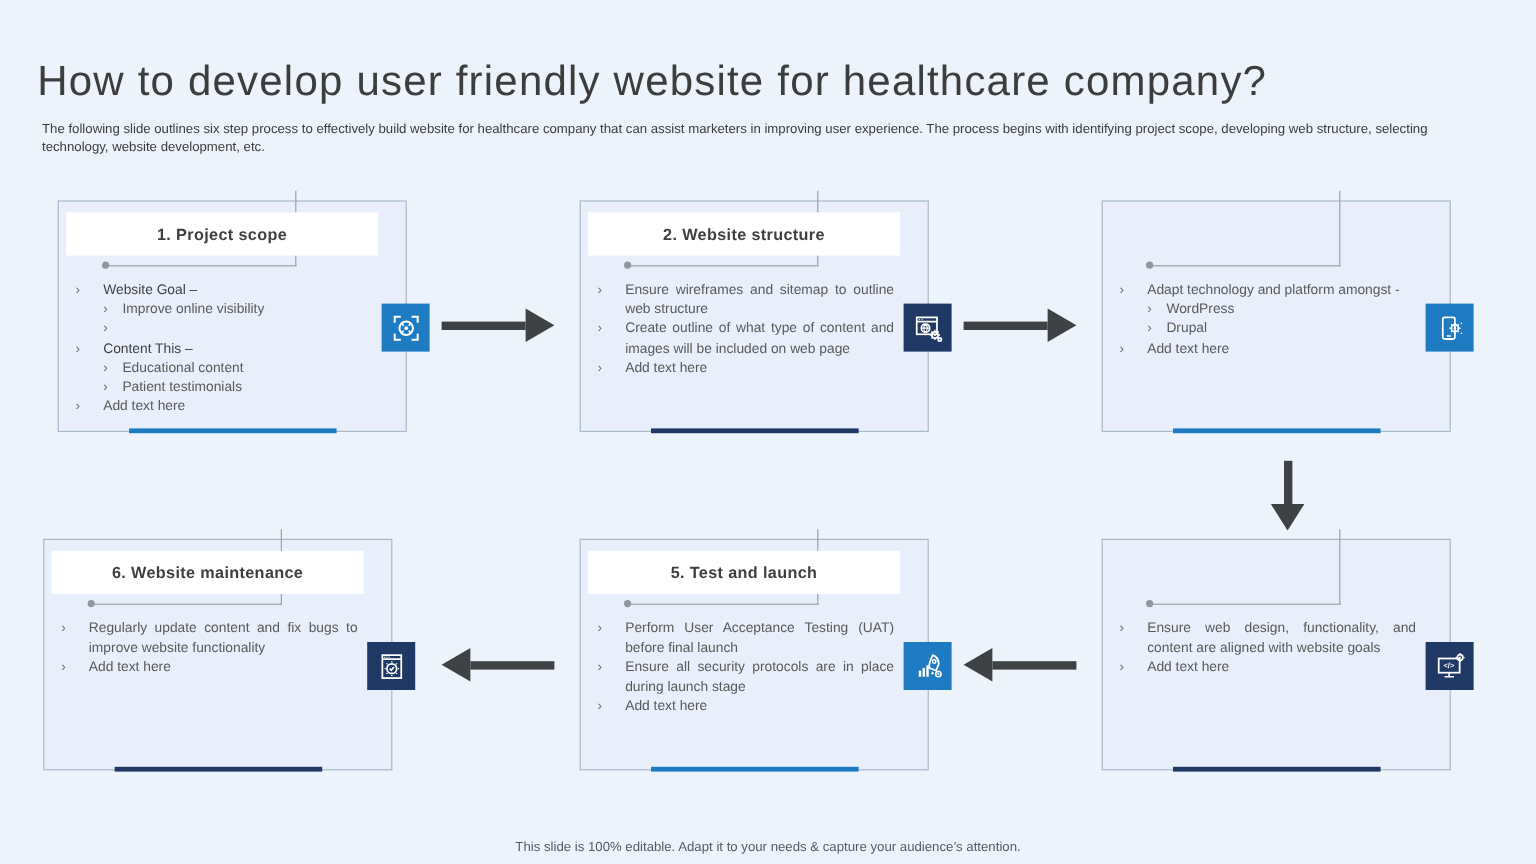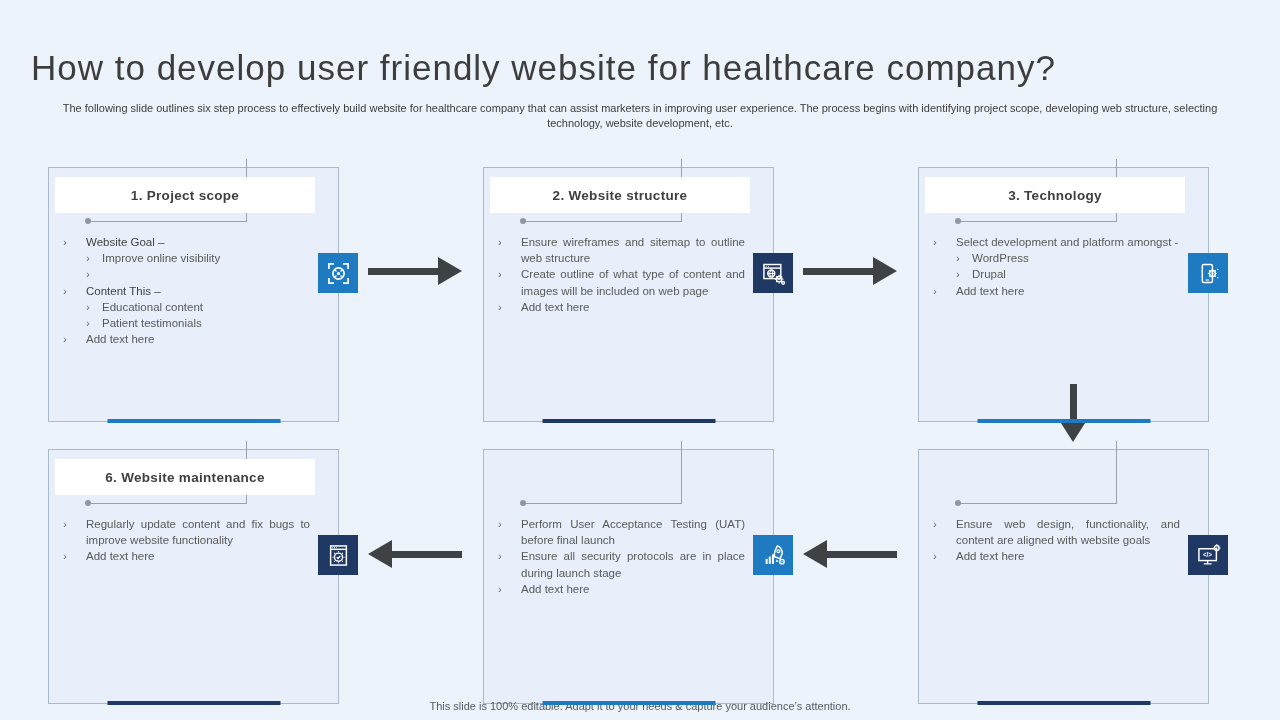--- a/index.html
+++ b/index.html
@@ -12,29 +12,29 @@
   }
   .slide { position:absolute; inset:0;margin-top:24px; }
 
   .title {
     position:absolute; left:31px; top:24px;
     font-size:35px; letter-spacing:1px; color:#3d3d3d; font-weight:400;
     white-space:nowrap;
   }
   .subtitle {
     position:absolute; left:35px; top:77px; width:1210px;
-    font-size:11px; line-height:14.5px; color:#3c3c3c;text-align:center;
+    font-size:11px; line-height:14.5px; color:#3c3c3c;
   }
   .footer {
     position:absolute; left:0; top:676px; width:100%;
     text-align:center; font-size:11px; color:#535c66;
   }
 
   .card {
-    position:absolute; width:291px; height:255px;
+    position:absolute; width:291px; height:193px;
     background:#e8effa; border:1px solid #a9bac9;
   }
   .card .vtick {
     position:absolute; left:197px; top:-9px; width:1px; height:63px;
     background:#98a3ac; z-index:1;
   }
   .card .hline {
     position:absolute; left:41px; top:53px; width:157px; height:1px;
     background:#98a3ac; z-index:1;
   }
@@ -176,27 +176,26 @@
         <circle cx="17" cy="17" r=".8" fill="#ffffff" stroke="none"></circle>
         <path d="M17 14.2v-1M17 19.8v1M14.2 17h-1M19.8 17h1M15 15l-.7-.7M19 15l.7-.7M19 19l.7.7M15 19l-.7.7" stroke-width="1"></path>
         <circle cx="20.6" cy="20.3" r="1.2"></circle>
       </svg>
     </div>
     <div class="underline" style="background: rgb(31, 56, 100);"></div>
   </div>
 
   <div class="card" style="left:918px; top:143px;">
     <div class="vtick"></div>
-    <div class="hdr">3. Technology</div>
-    <div class="hline"></div>
-    <div class="hdot"></div>
-    <div class="bullets">
-        <div class="bullet level1">
-          <span class="glyph">›</span>
-          <span class="btext">Select development and platform amongst -</span>
+    <div class="hline"></div>
+    <div class="hdot"></div>
+    <div class="bullets">
+        <div class="bullet level1">
+          <span class="glyph">›</span>
+          <span class="btext">Adapt technology and platform amongst -</span>
         </div>
         <div class="bullet level2">
           <span class="glyph">›</span>
           <span class="btext">WordPress</span>
         </div>
         <div class="bullet level2">
           <span class="glyph">›</span>
           <span class="btext">Drupal</span>
         </div>
         <div class="bullet level1">
@@ -211,21 +210,21 @@
         <circle cx="15.5" cy="12" r="2.6"></circle>
         <circle cx="15.5" cy="12" r=".9" fill="#ffffff" stroke="none"></circle>
         <path d="M15.5 8.9v-1M15.5 15.1v1M12.4 12h-1M18.6 12h1M13.3 9.8l-.7-.7M17.7 9.8l.7-.7M17.7 14.2l.7.7M13.3 14.2l-.7.7" stroke-width="1"></path>
         <circle cx="20.3" cy="8.3" r=".6" fill="#ffffff" stroke="none"></circle>
         <circle cx="20.3" cy="15.7" r=".6" fill="#ffffff" stroke="none"></circle>
       </svg>
     </div>
     <div class="underline" style="background: rgb(30, 123, 194);"></div>
   </div>
 
-  <div class="card" style="left:48px; top:425px;text-decoration:underline;">
+  <div class="card" style="left:36px; top:425px;text-decoration:underline;">
     <div class="vtick"></div>
     <div class="hdr">6. Website maintenance</div>
     <div class="hline"></div>
     <div class="hdot"></div>
     <div class="bullets">
         <div class="bullet level1">
           <span class="glyph">›</span>
           <span class="btext">Regularly update content and fix bugs to improve website functionality</span>
         </div>
         <div class="bullet level1">
@@ -243,20 +242,21 @@
         <circle cx="12" cy="13.5" r="3.6"></circle>
         <path d="M12 9v-.9M12 18v.9M7.5 13.5h-.9M16.5 13.5h.9M8.8 10.3l-.7-.7M15.2 10.3l.7-.7M15.2 16.7l.7.7M8.8 16.7l-.7.7" stroke-width="1"></path>
         <path d="M10.5 13.5l1.1 1.2 2-2.4" stroke-width="1.2"></path>
       </svg>
     </div>
     <div class="underline" style="background: rgb(31, 56, 100);"></div>
   </div>
 
   <div class="card" style="left:483px; top:425px;">
     <div class="vtick"></div>
+    <div class="hdr">5. Test and launch</div>
     <div class="hline"></div>
     <div class="hdot"></div>
     <div class="bullets">
         <div class="bullet level1">
           <span class="glyph">›</span>
           <span class="btext">Perform User Acceptance Testing (UAT) before final launch</span>
         </div>
         <div class="bullet level1">
           <span class="glyph">›</span>
           <span class="btext">Ensure all security protocols are in place during launch stage</span>

